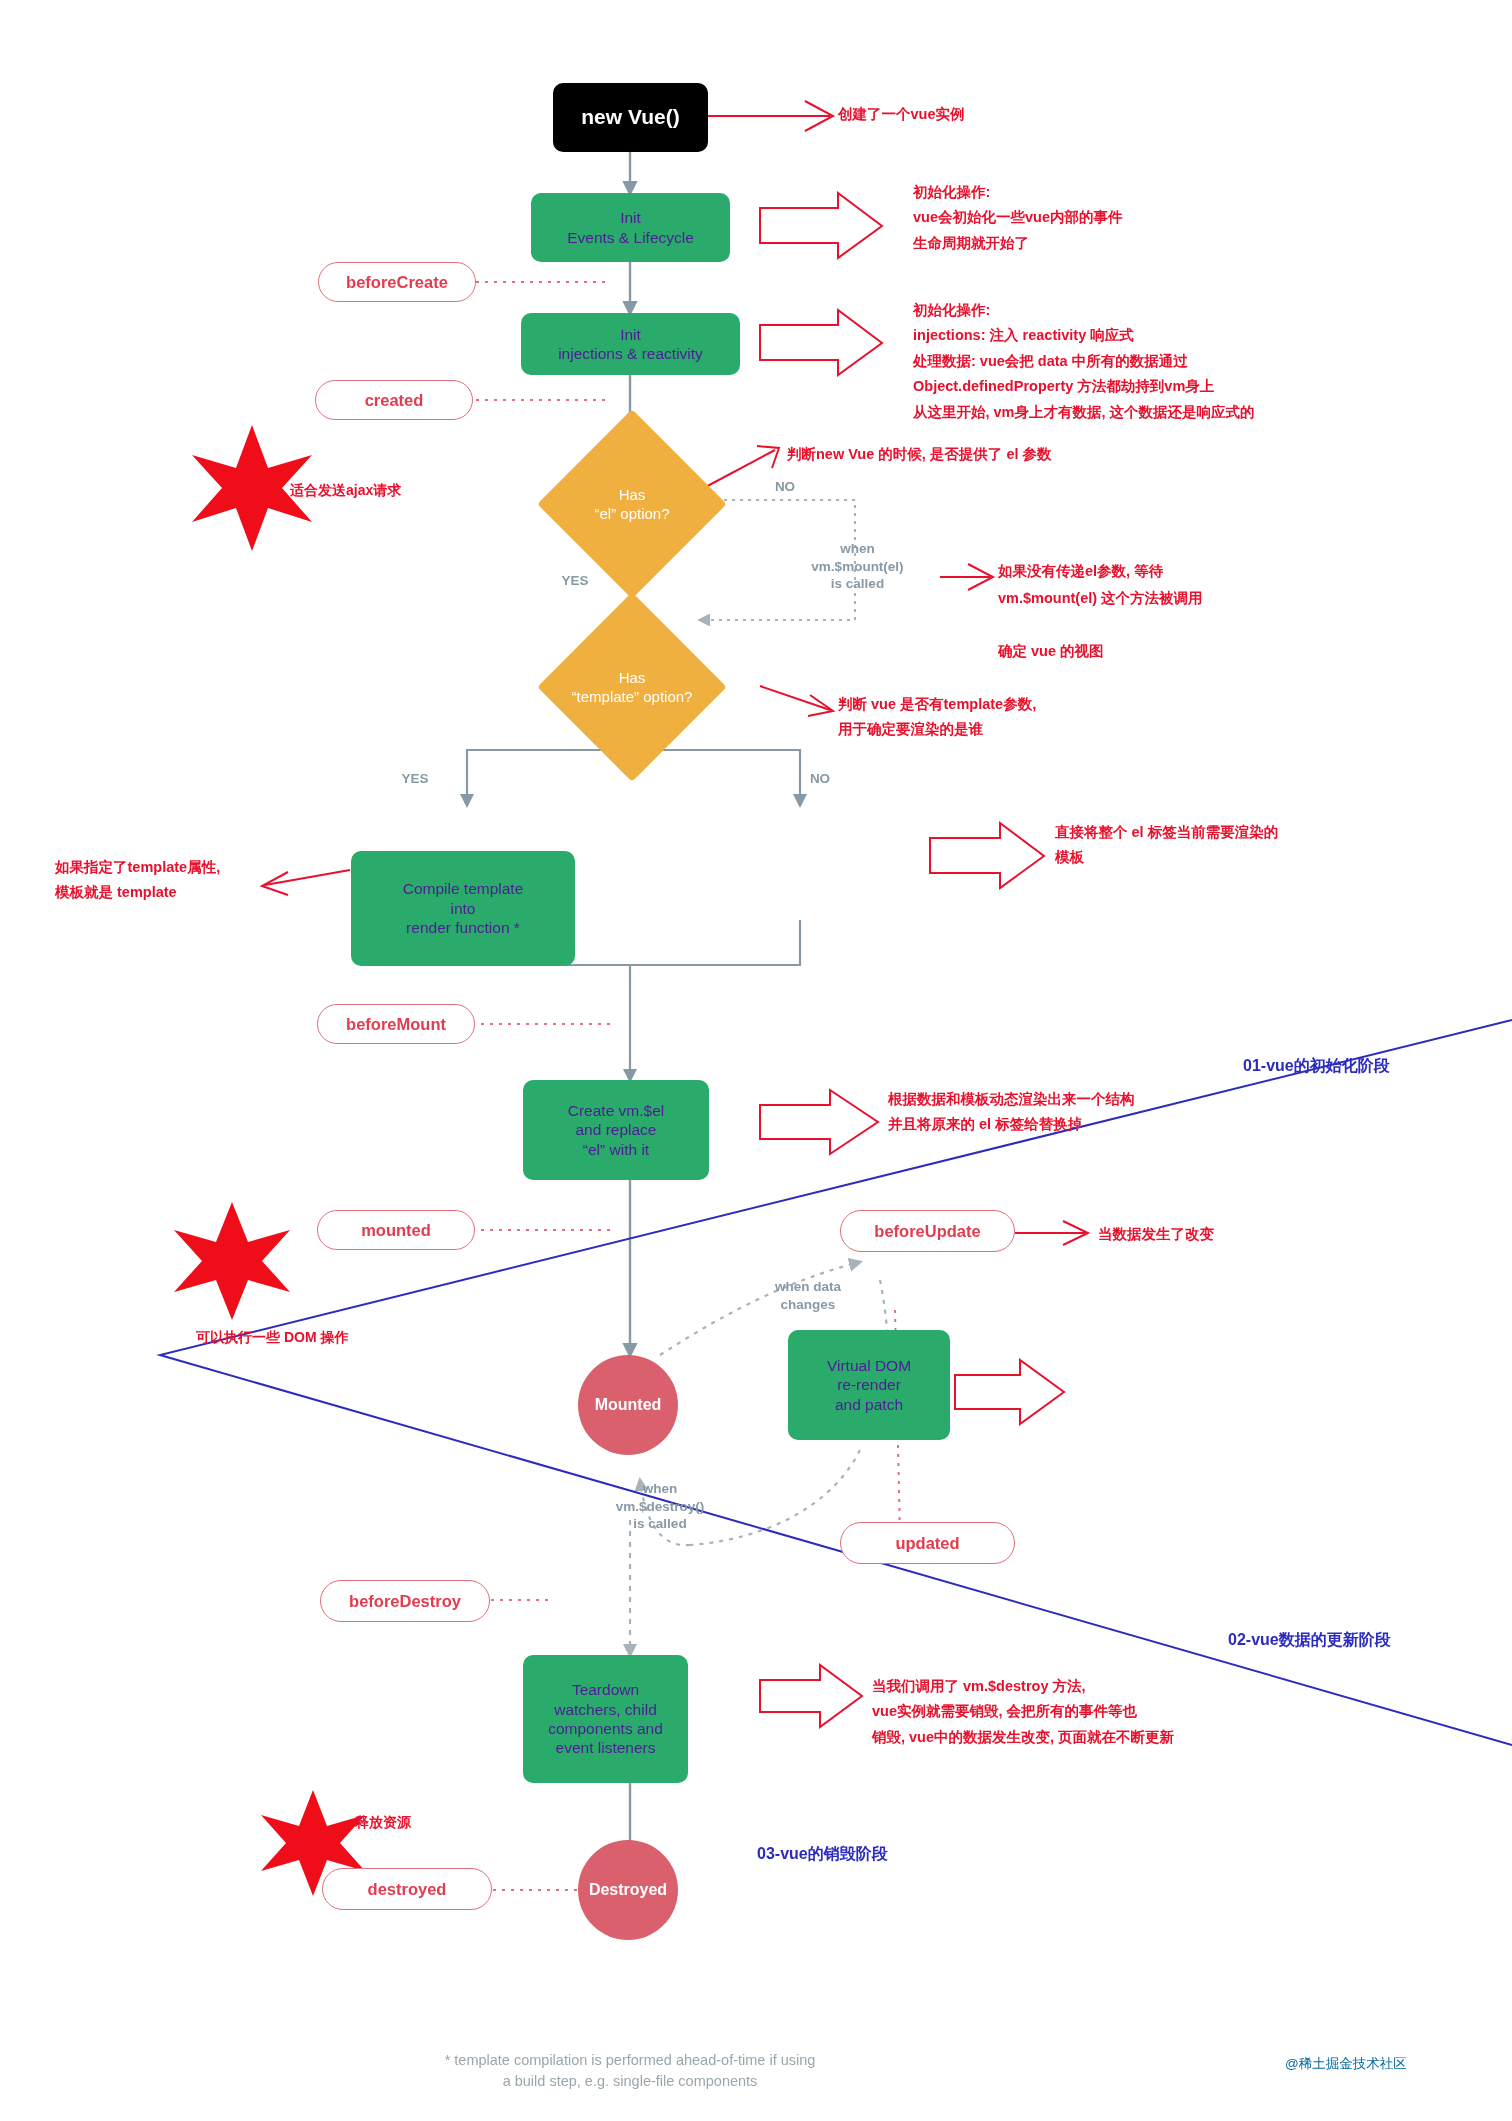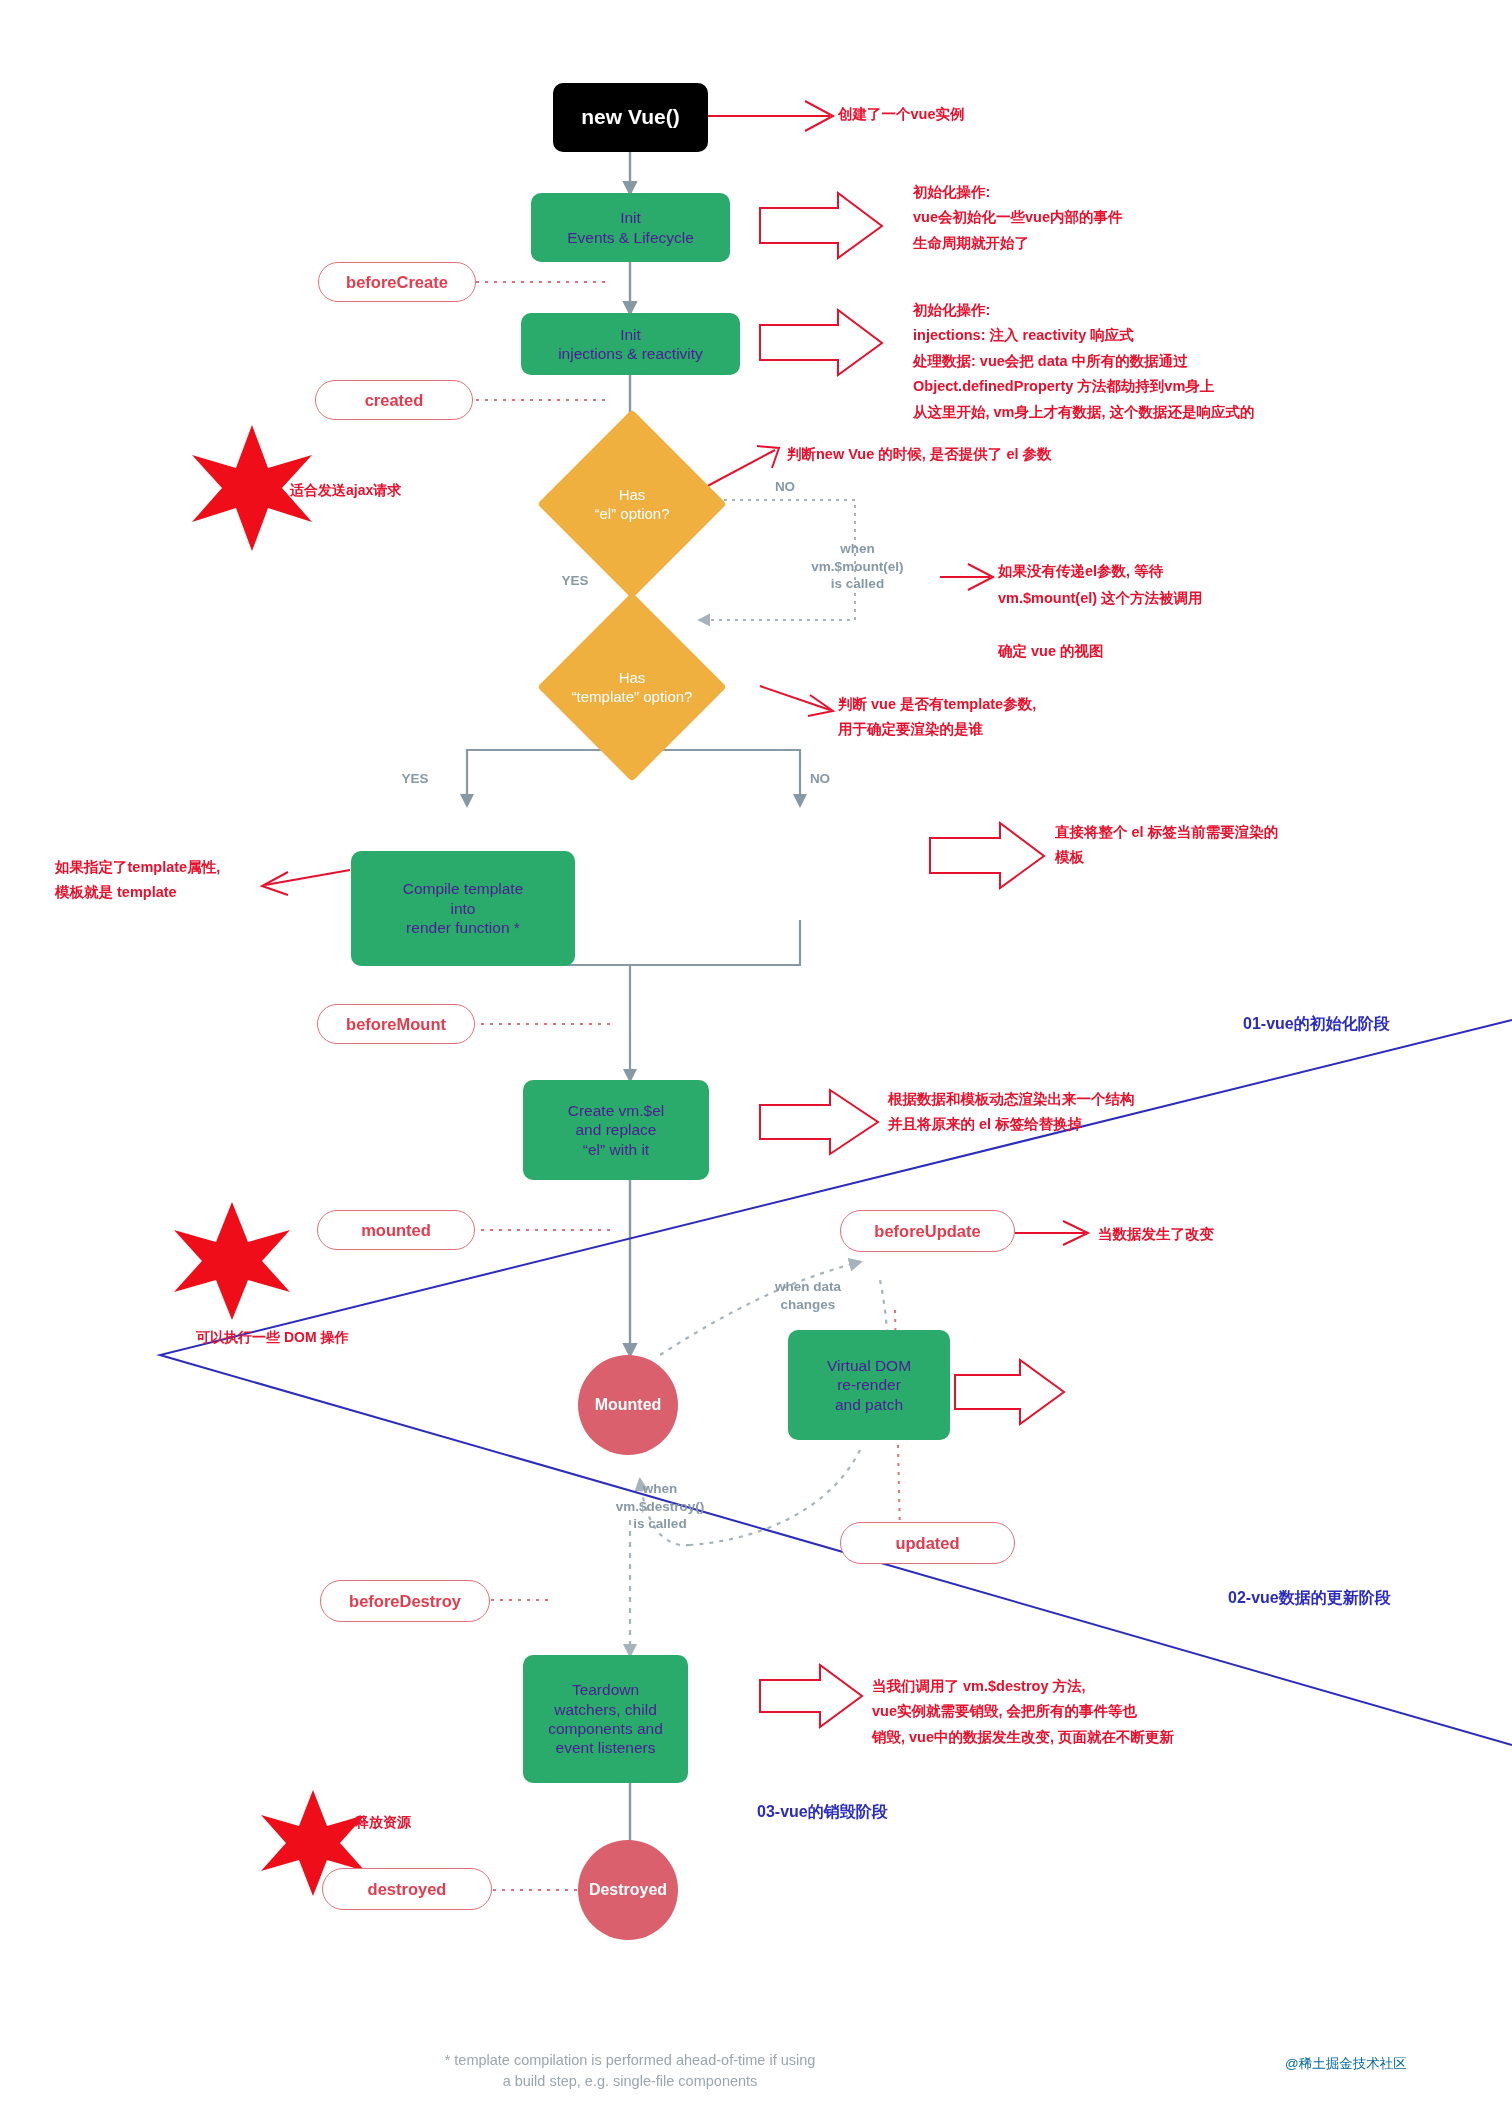--- a/index.html
+++ b/index.html
@@ -41,21 +41,21 @@
   .n-circle {
     background: #d9606c; color: #ffffff; border-radius: 50%;
     font-size: 16px; font-weight: bold;
   }
 
   .edge-label { position: absolute; color: #8899a6; font-size: 13.5px;
                 font-weight: bold; text-align: center; line-height: 1.3; }
 
   .ann { position: absolute; color: #e8112d; font-size: 14.5px;
          font-weight: bold; line-height: 1.75; white-space: pre-line; }
-  .phase { position: absolute; color: #2b2bbf; font-size: 16px; font-weight: bold; }
+  .phase { position: absolute; color: #2b2bbf; font-size: 16px; font-weight: bold; margin-top: 42px; }
   .footnote { position: absolute; color: #9aa6ad; font-size: 14.5px;
               text-align: center; line-height: 1.45; white-space: pre-line; }
   .watermark { position: absolute; color: #0369a1; font-size: 13.5px; }
 </style>
 </head>
 <body>
 
 <div id="canvas">
 
   <svg class="lines" viewBox="0 0 1512 2121">

